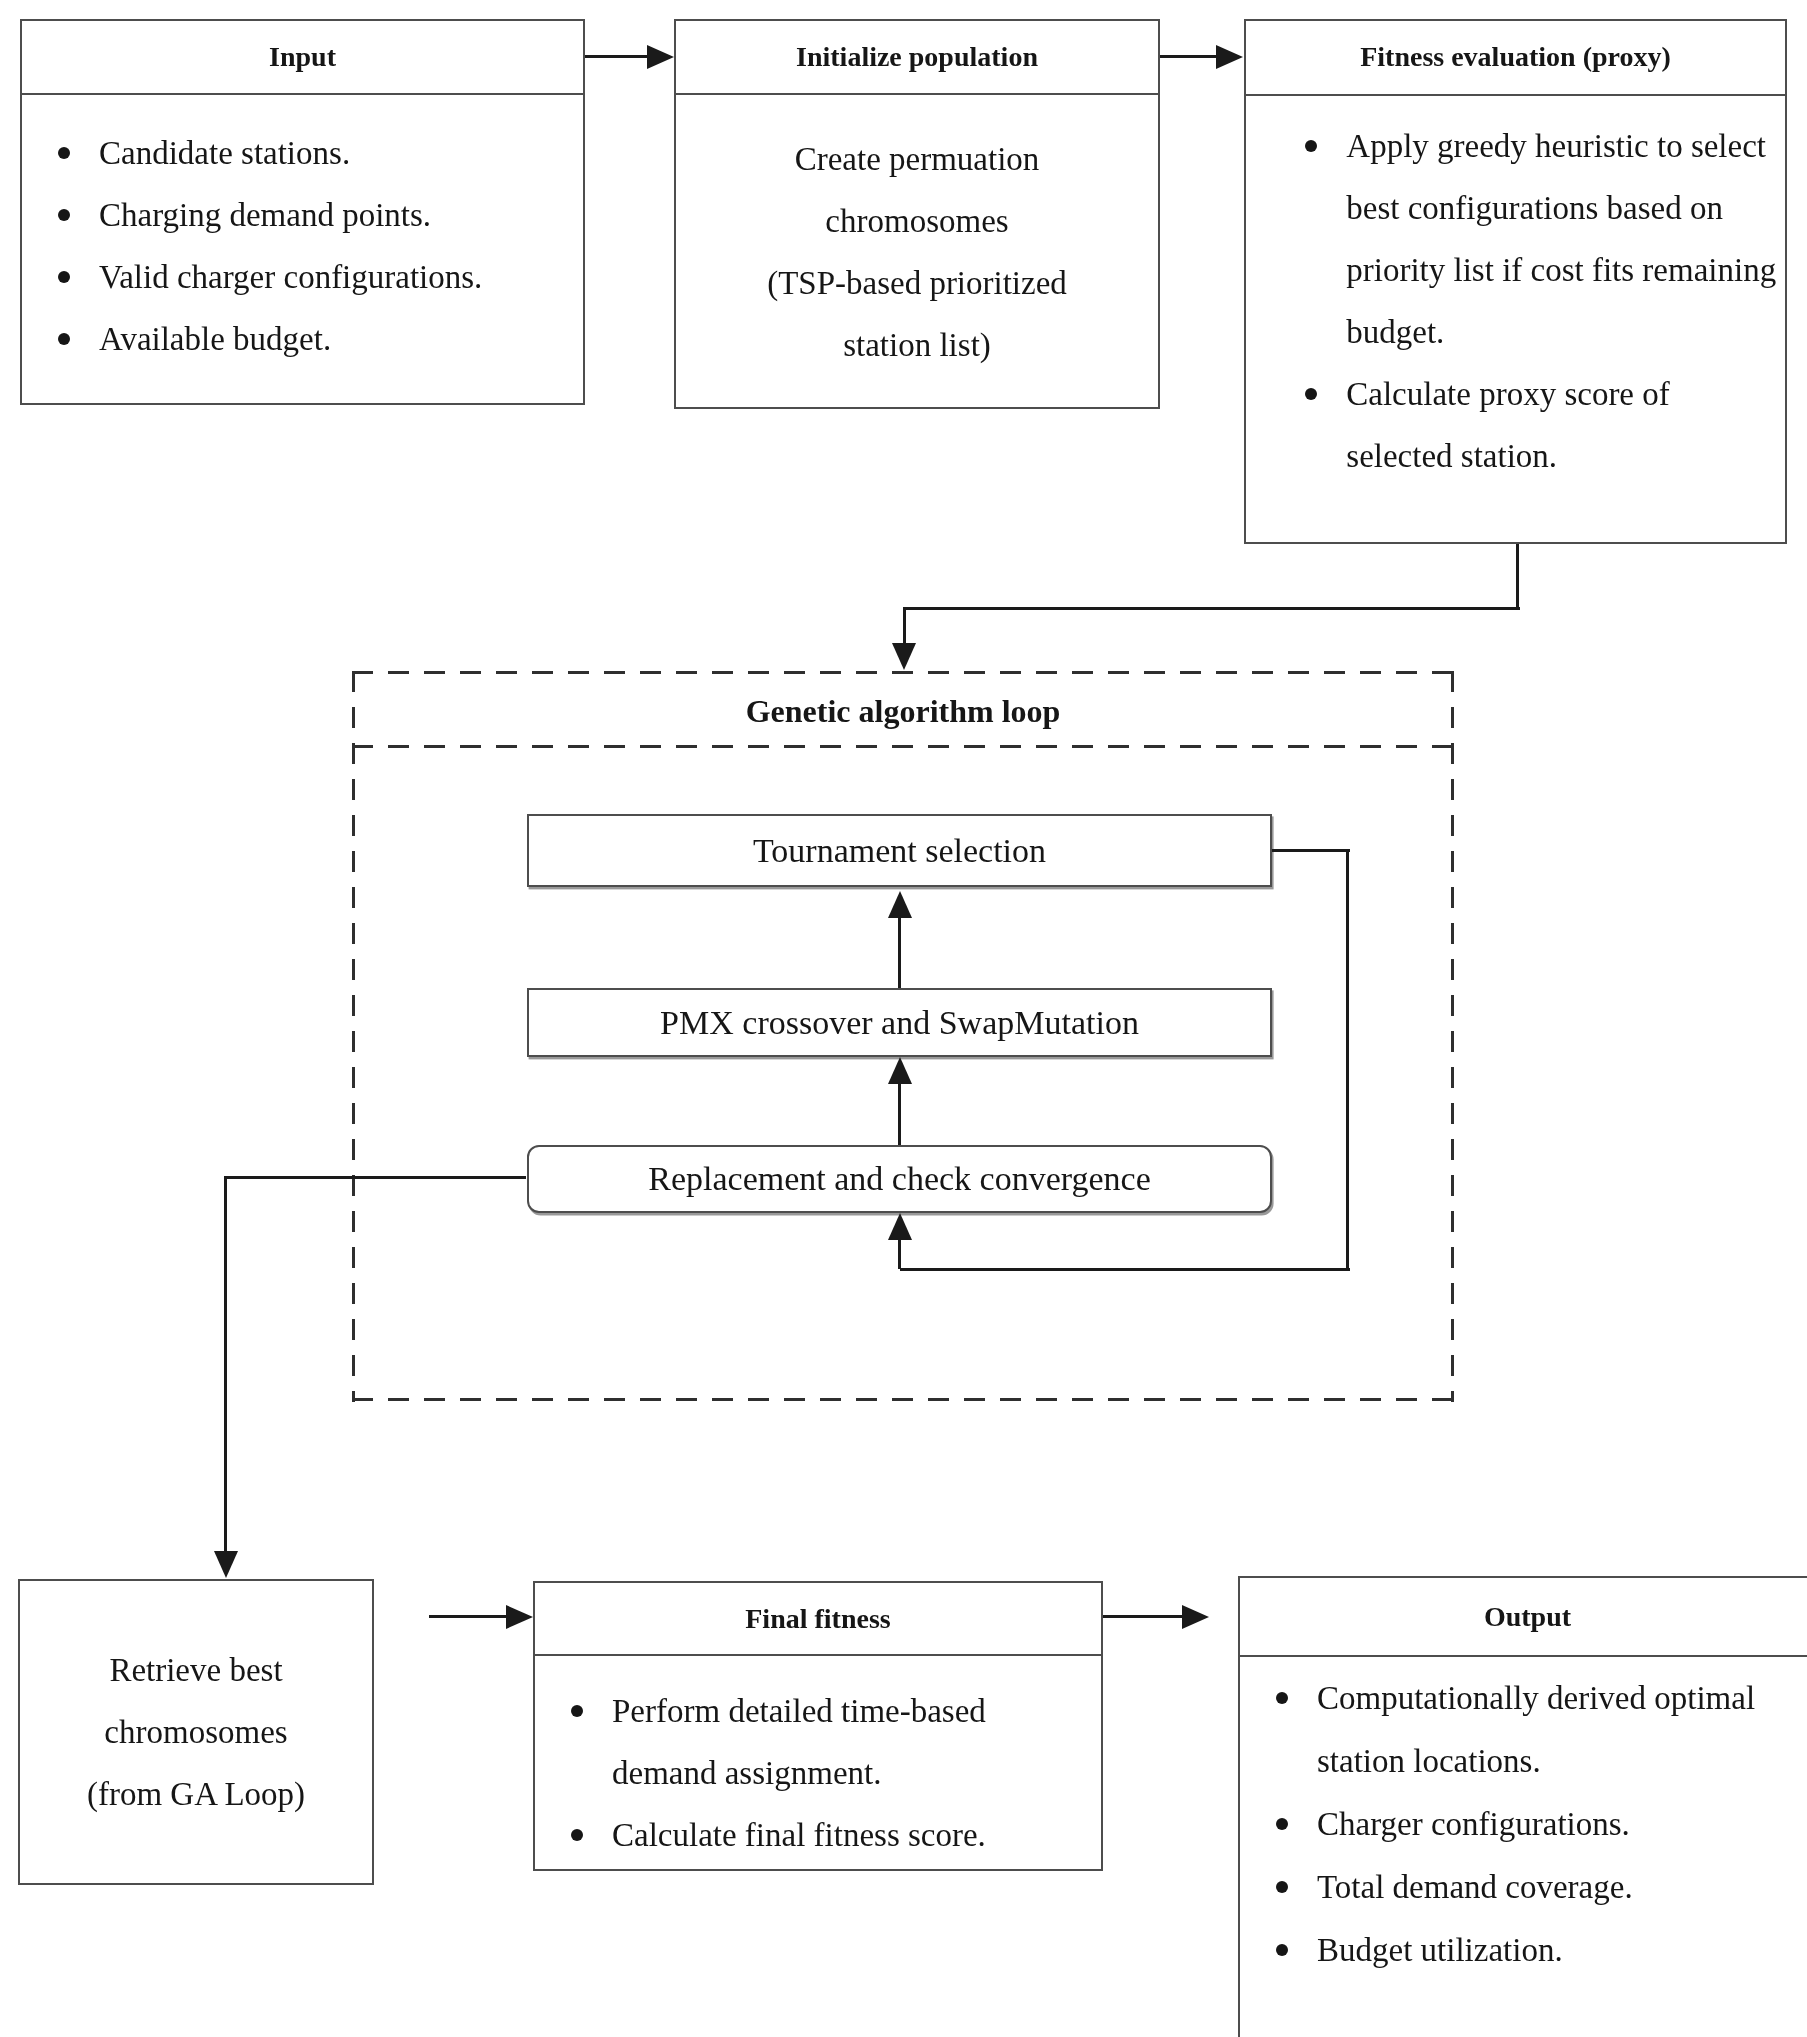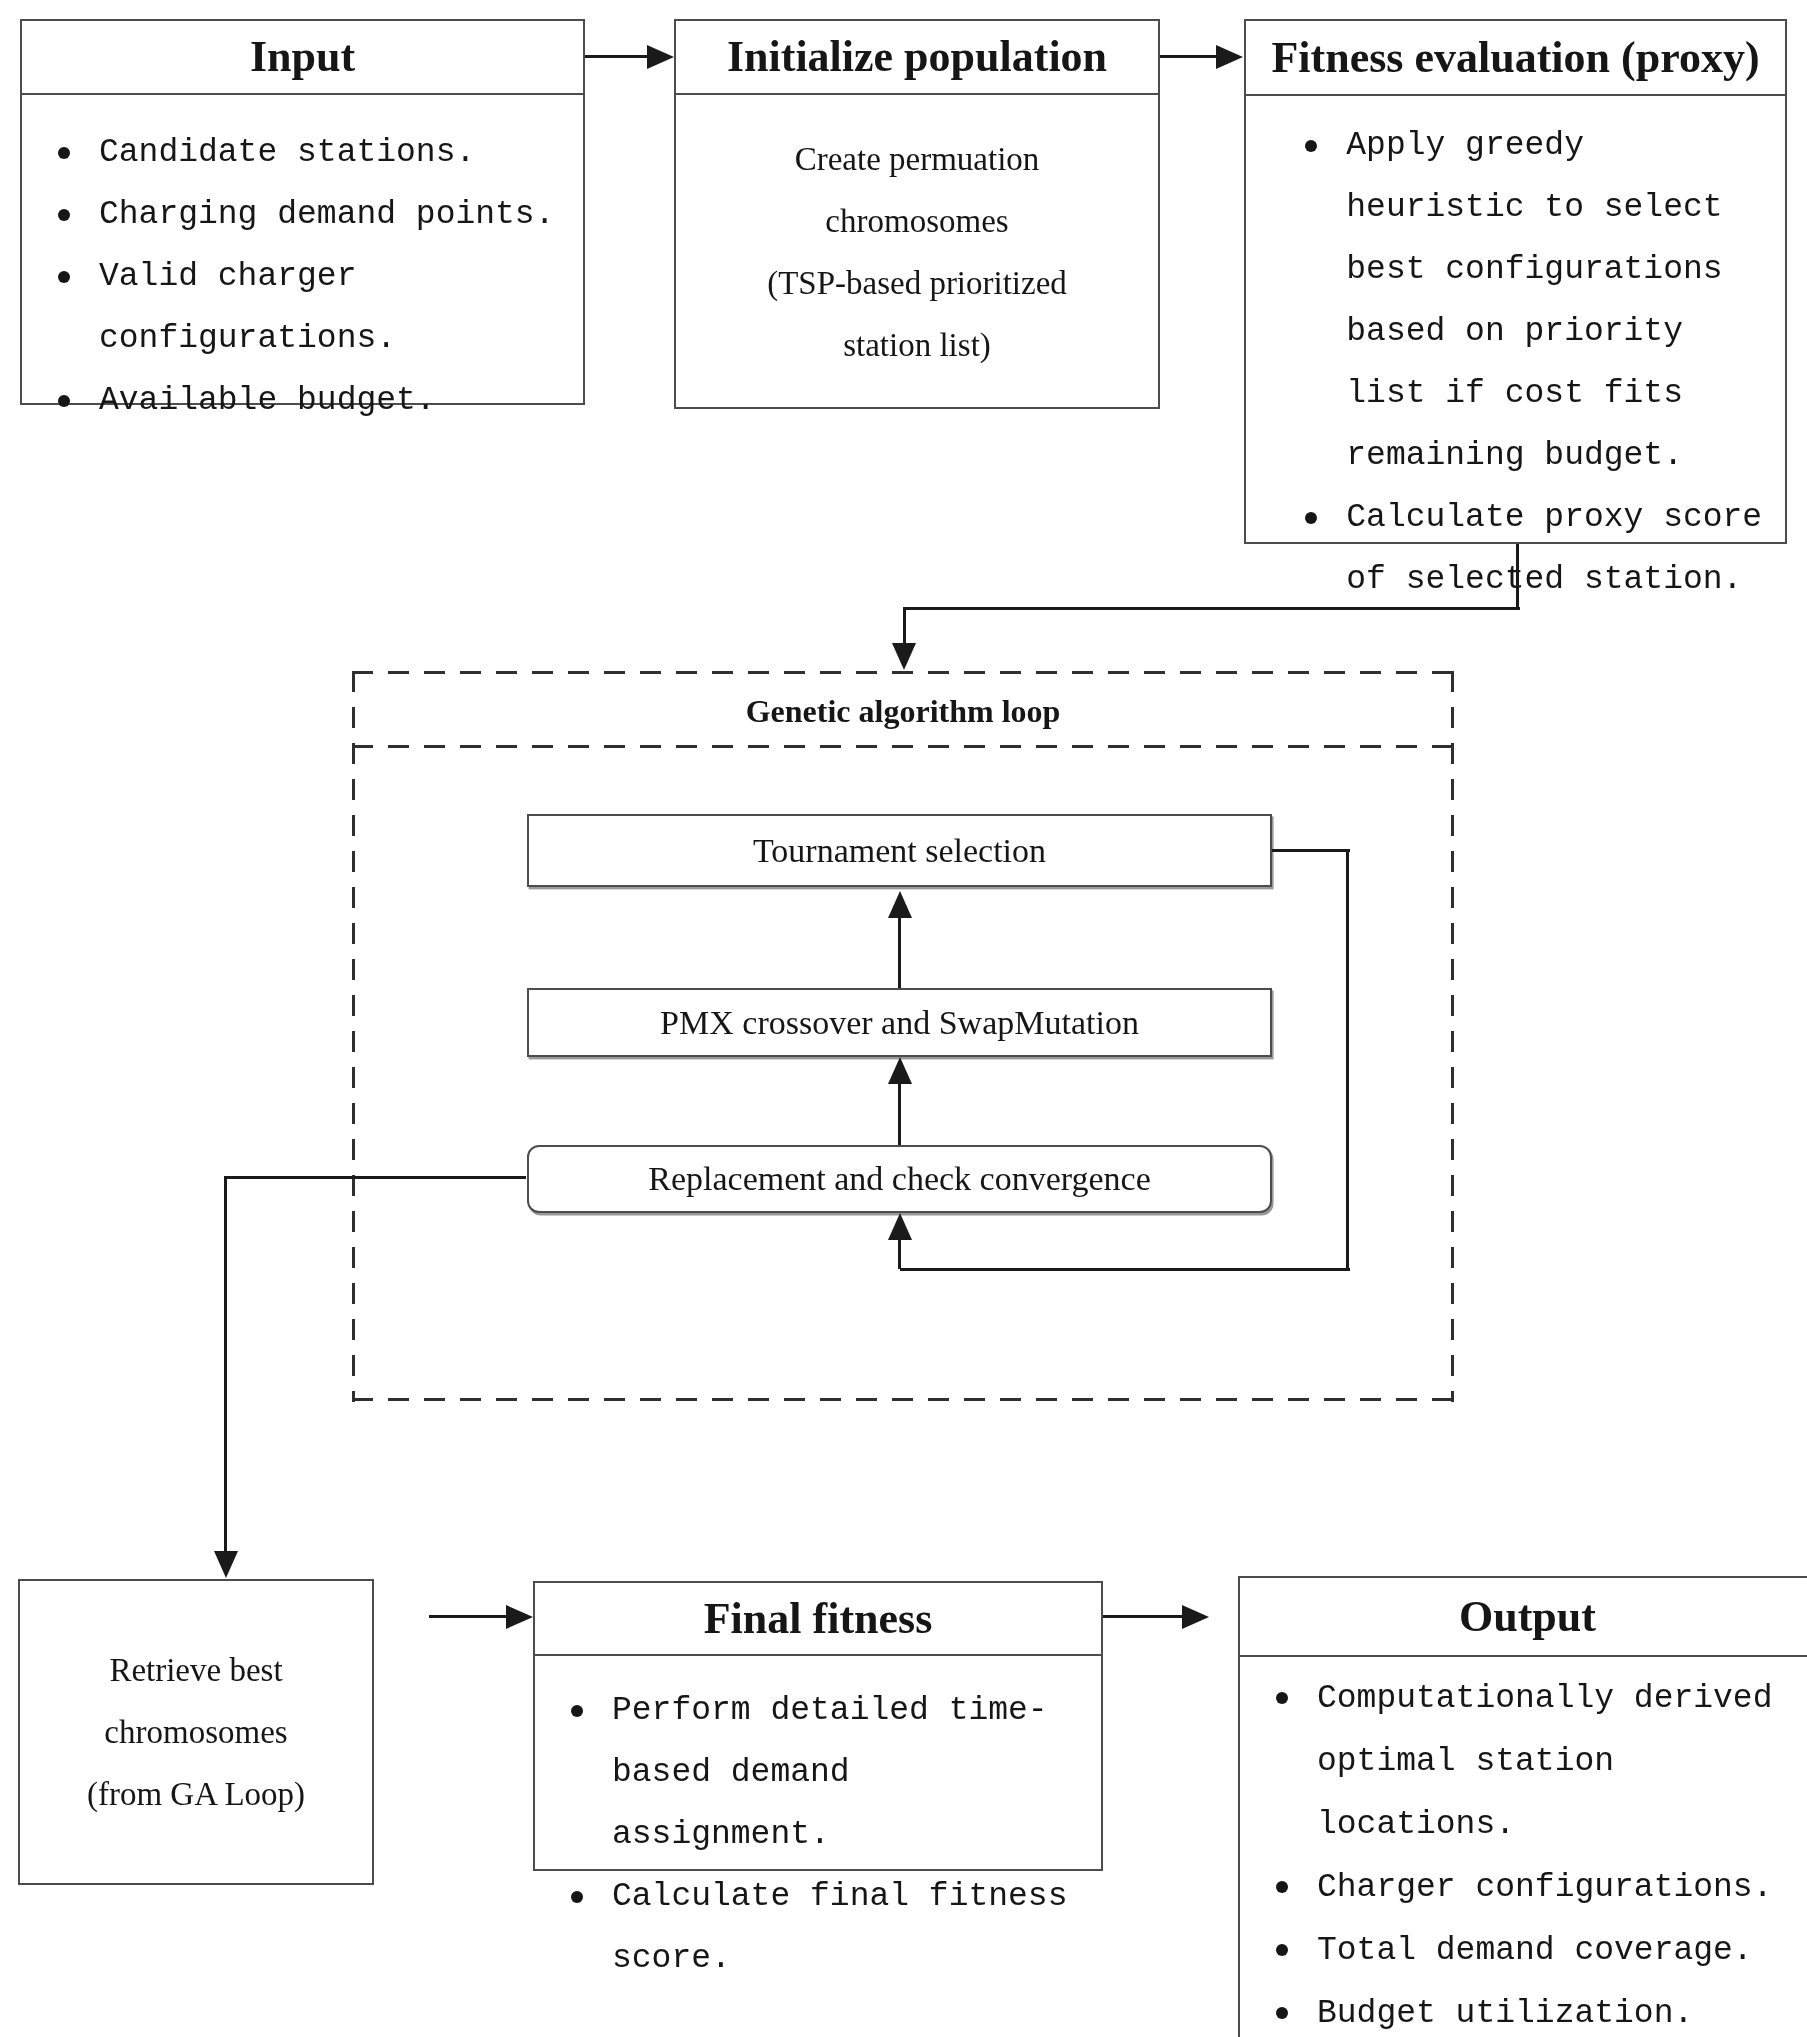--- a/index.html
+++ b/index.html
@@ -8,25 +8,25 @@
     font-family:"Liberation Serif","DejaVu Serif",serif; color:#161616;
     overflow:hidden;
   }
   .box {
     position:absolute; background:#ffffff; border:2.4px solid #4d4d4d;
     box-sizing:border-box;
   }
   .step-box { box-shadow:1.6px 2.4px 0 rgba(70,70,70,.55); }
   .box-header {
     display:flex; align-items:center; justify-content:center;
-    font-weight:bold; font-size:44px; border-bottom:2.4px solid #4d4d4d;
+    font-weight:bold; font-size:28px; border-bottom:2.4px solid #4d4d4d;
     box-sizing:border-box;
   }
   .box-content { font-size:33px; line-height:62px; box-sizing:border-box; }
-  ul.bullets { list-style:none; margin:0; padding:0;font-family:Liberation Mono, monospace; }
+  ul.bullets { list-style:none; margin:0; padding:0; }
   ul.bullets li { position:relative; padding-left:77px; }
   ul.bullets li::before {
     content:""; position:absolute; left:36px; top:25px;
     width:12px; height:12px; border-radius:50%; background:#161616;
   }
   .center-body {
     position:absolute; inset:0; display:flex; align-items:center; justify-content:center;
     text-align:center; font-size:33px; line-height:62px; white-space:pre-line;
   }
   .step-label {

